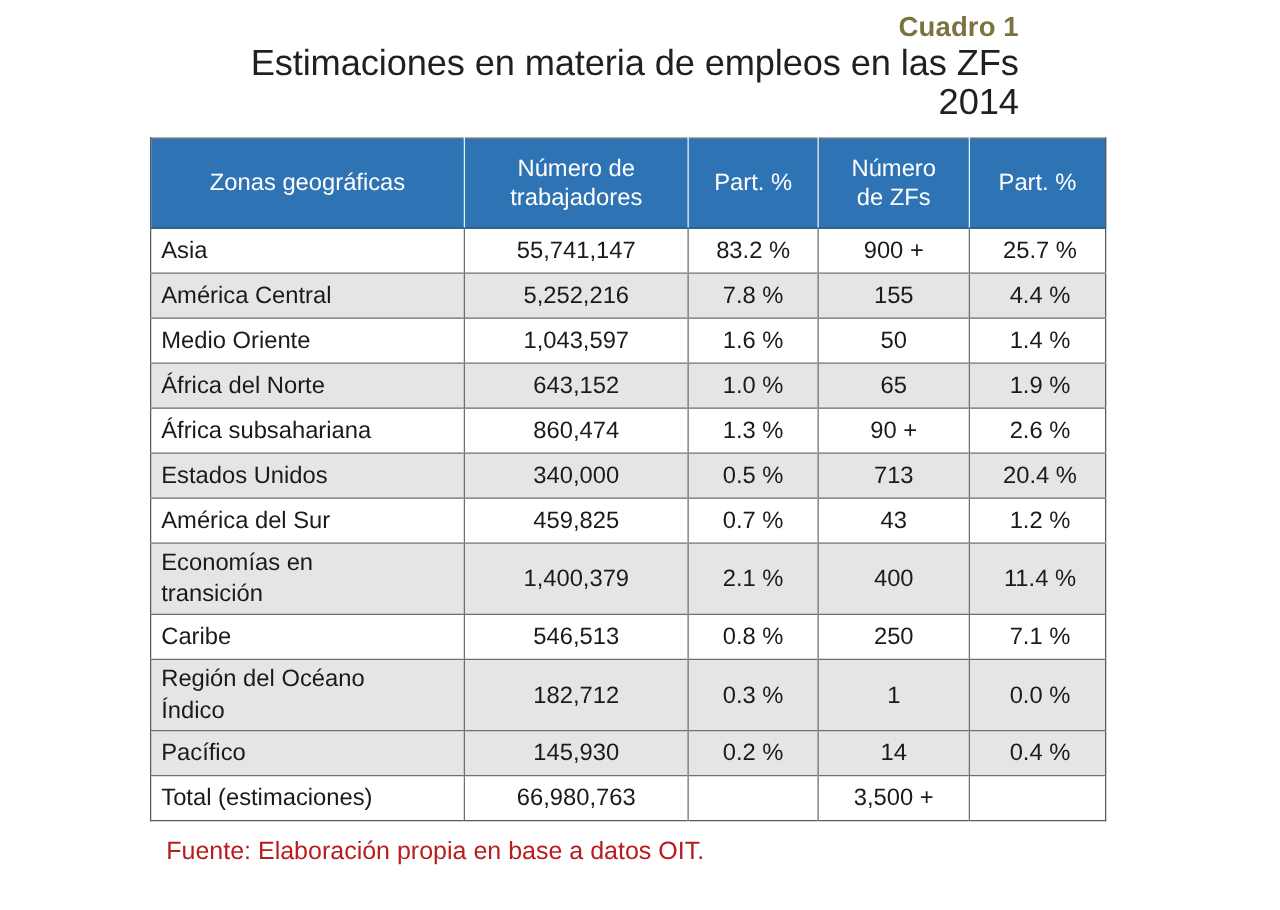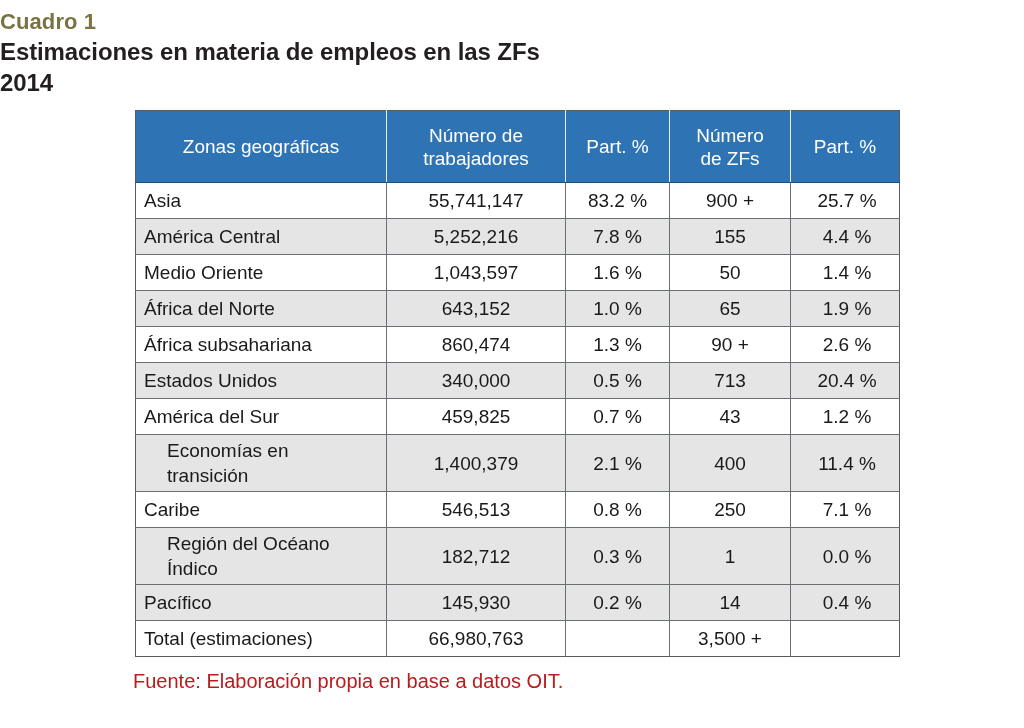--- a/index.html
+++ b/index.html
@@ -20,41 +20,41 @@
     width: 1024px;
     height: 728px;
   }
 
   
   .titles {
     position: absolute;
     left: 0;
     top: 8px;
     width: 815px;
-    text-align: left;
+    text-align: right;
   }
   .cuadro-label {
     font-size: 22px;
     font-weight: bold;
     color: #7a7340;
     line-height: 28px;
     letter-spacing: 0.1px;
   }
   .subtitle-line {
-    font-size: 24px;
-    font-weight: bold;
+    font-size: 29px;
+    font-weight: normal;
     color: #231f20;
     line-height: 31px;
     letter-spacing: -0.1px;
   }
 
   
   .table-wrap {
     position: absolute;
-    left: 135px;
+    left: 120px;
     top: 110px;
     width: 764px;
   }
   table.zf {
     border-collapse: collapse;
     table-layout: fixed;
     width: 764px;
     border: 1px solid #555a5e;
   }
   table.zf col.c1 { width: 251px; }
@@ -107,21 +107,20 @@
   tr.r-normal td { height: 36px; }
   tr.r-tall td { height: 57px; }
   tr.r-total td { height: 36px; font-size: 20px; }
 
   td.zona.two-line {
     vertical-align: middle;
   }
   .two-line-inner {
     display: block;
     line-height: 25px;
-    margin-left: 23px;
   }
 
   
   .fuente {
     position: absolute;
     left: 133px;
     top: 668px;
     font-size: 20px;
     line-height: 26px;
     color: #b91c1c;

